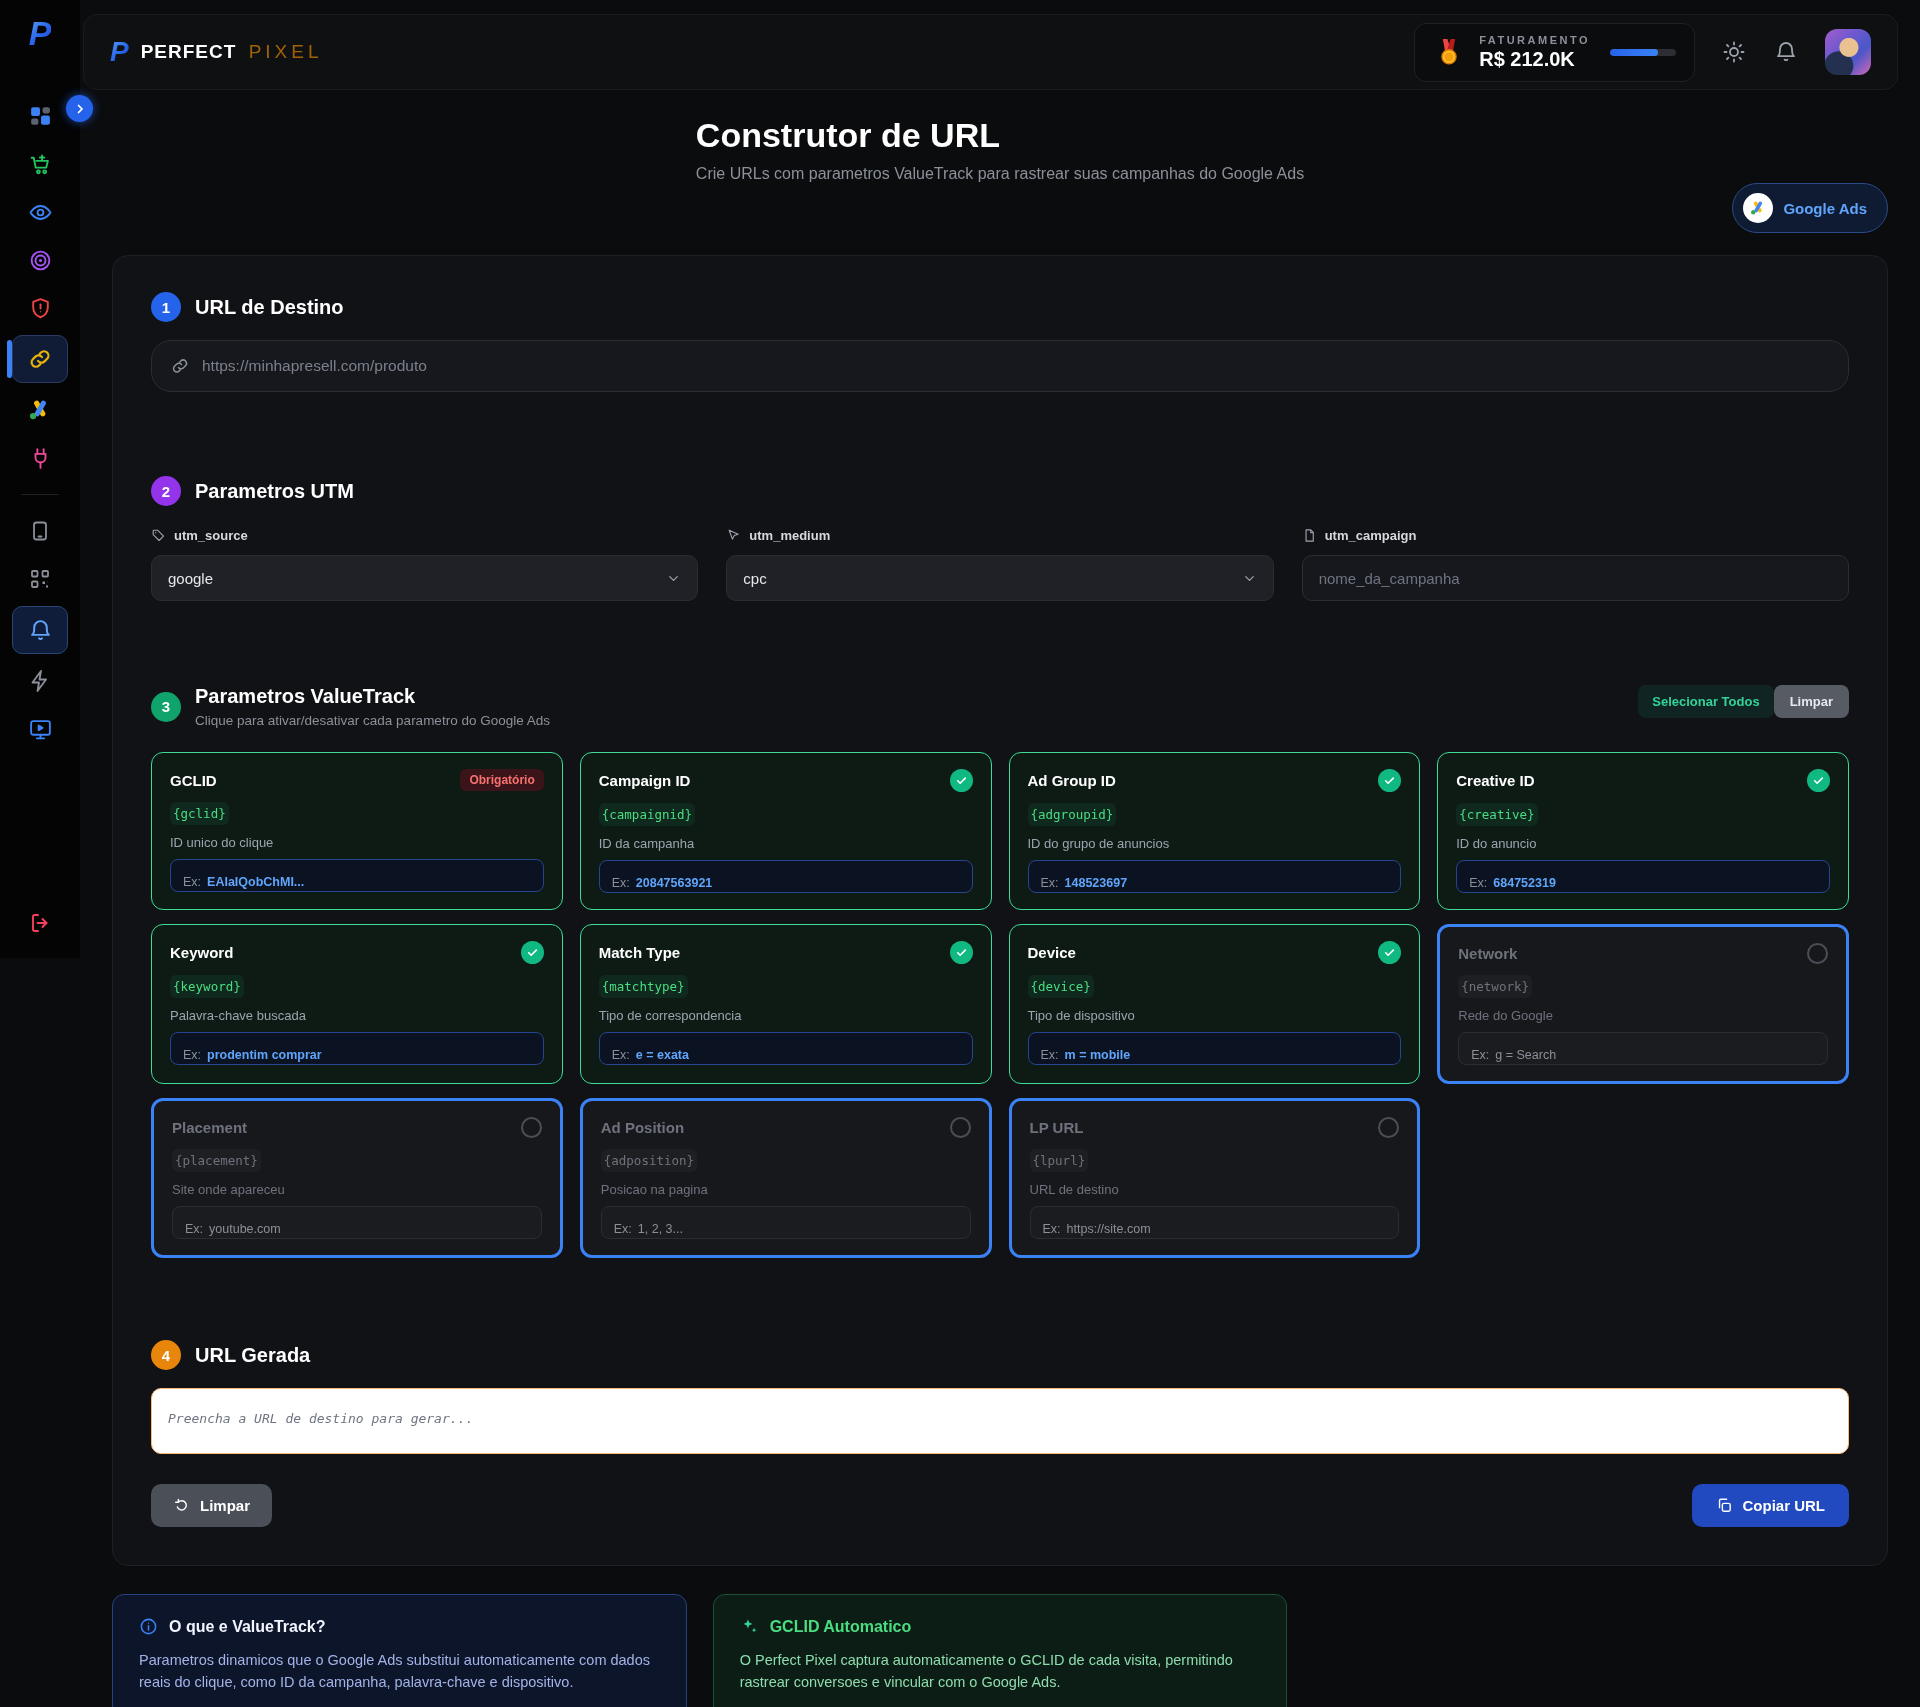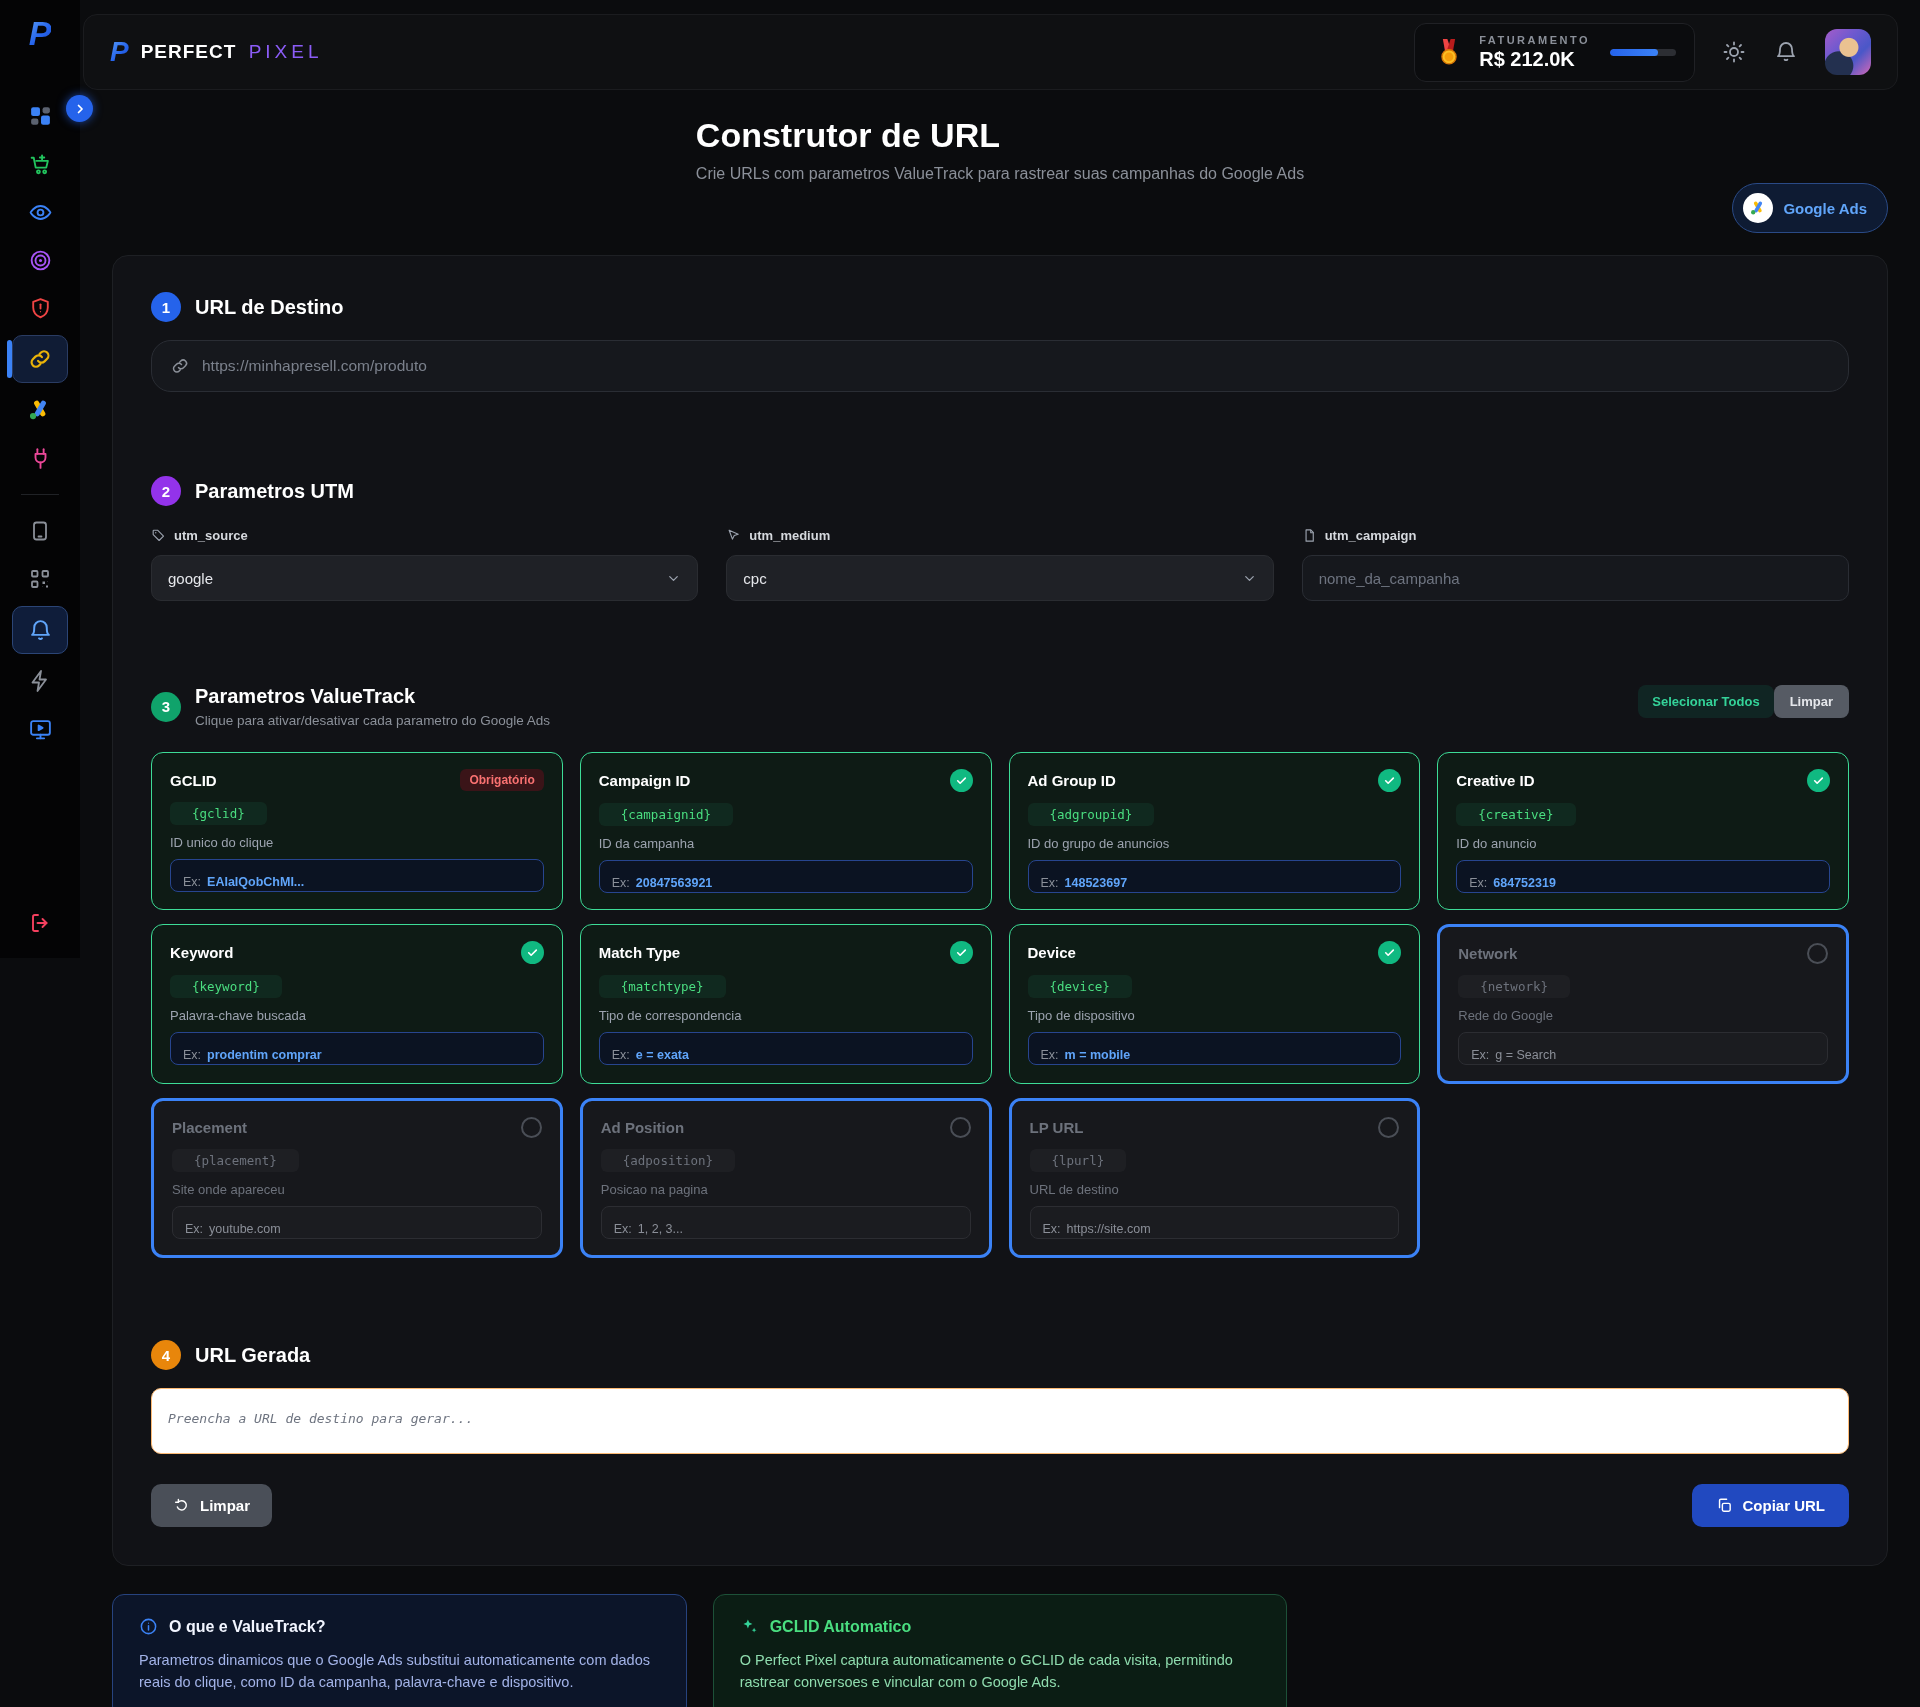--- a/index.html
+++ b/index.html
@@ -23,21 +23,21 @@
   .collapse-toggle { position:absolute; left:66px; top:95px; width:27px; height:27px; border-radius:50%;
     background:#2563eb; display:flex; align-items:center; justify-content:center; box-shadow:0 0 10px rgba(37,99,235,.7); cursor:pointer; z-index:5; }
 
   
   .main-col { flex:1; height:100%; position:relative; }
   .topbar { margin:14px 22px 0 3px; height:76px; background:#0f1012; border:1px solid #1b1c1f; border-radius:14px;
     display:flex; align-items:center; padding:0 26px; }
   .topbar .p-mark { font-size:28px; }
   .brand-text { margin-left:12px; font-size:19px; letter-spacing:1px; }
   .brand-text .b1 { font-weight:800; color:#fff; }
-  .brand-text .b2 { font-weight:500; color:#8b5cf6; letter-spacing:4px; margin-left:6px; }
+  .brand-text .b2 { font-weight:500; color:#a16207; letter-spacing:4px; margin-left:6px; }
   .topbar-right { margin-left:auto; display:flex; align-items:center; gap:26px; }
   .revenue-chip { display:flex; align-items:center; gap:14px; background:#0b0c0e; border:1px solid #202125; border-radius:12px; padding:10px 18px; }
   .revenue-text .lbl { font-size:11px; letter-spacing:2.5px; color:#8b9099; font-weight:600; }
   .revenue-text .val { font-size:20px; font-weight:800; color:#fff; margin-top:2px; }
   .revenue-bar { width:66px; height:7px; border-radius:4px; background:#2c2e33; overflow:hidden; margin-left:6px; }
   .revenue-bar i { display:block; height:100%; border-radius:4px; background:linear-gradient(90deg,#2563eb,#3b82f6); }
   .icon-btn { width:26px; height:26px; display:flex; align-items:center; justify-content:center; color:#9ca3af; cursor:pointer; }
   .avatar { width:46px; height:46px; border-radius:12px; cursor:pointer;
     background:radial-gradient(circle at 52% 40%,#eac291 0 9px,transparent 10px),
                radial-gradient(circle at 30% 80%,#23304f 0 14px,transparent 15px),
@@ -87,21 +87,21 @@
   .param-card { border-radius:12px; padding:16px 18px; cursor:pointer; min-height:156px; }
   .param-card.on { background:#0e1b15; border:1.5px solid #3ddc97; }
   .param-card.off { background:#17181c; border:3px solid #3b82f6; }
   .param-top { display:flex; align-items:center; justify-content:space-between; }
   .param-name { font-size:15px; font-weight:700; color:#fff; }
   .param-card.off .param-name { color:#6d727c; }
   .check-dot { width:23px; height:23px; border-radius:50%; background:#10b981; display:flex; align-items:center; justify-content:center; }
   .empty-dot { width:21px; height:21px; border-radius:50%; border:2px solid #4a4e56; }
   .req-badge { background:#3a1418; color:#f87171; font-size:12px; font-weight:700; border-radius:6px; padding:4px 9px; }
   .param-code { display:inline-block; margin-top:11px; font-family:"DejaVu Sans Mono",monospace; font-size:12.5px;
-    color:#4ade80; background:rgba(52,211,153,.08); border-radius:6px; padding:4px 22px; }
+    color:#4ade80; background:rgba(52,211,153,.08); border-radius:6px; padding:4px 3px; }
   .param-card.off .param-code { color:#6d727c; background:rgba(255,255,255,.03); }
   .param-desc { margin-top:10px; font-size:13px; color:#9ca3af; }
   .param-card.off .param-desc { color:#6d727c; }
   .param-ex { margin-top:9px; height:33px; border-radius:8px; display:flex; align-items:flex-start; gap:6px; padding:15px 12px; font-size:12.5px; }
   .param-card.on .param-ex { background:#0b1322; border:1px solid #27458f; }
   .param-card.off .param-ex { background:#1b1c20; border:1px solid #2c2d32; }
   .ex-pre { color:#8b9099; }
   .param-card.on .ex-val { color:#60a5fa; font-weight:700; }
   .param-card.off .ex-val { color:#8b8f98; }
   .param-card.off .ex-pre { color:#8b8f98; }

